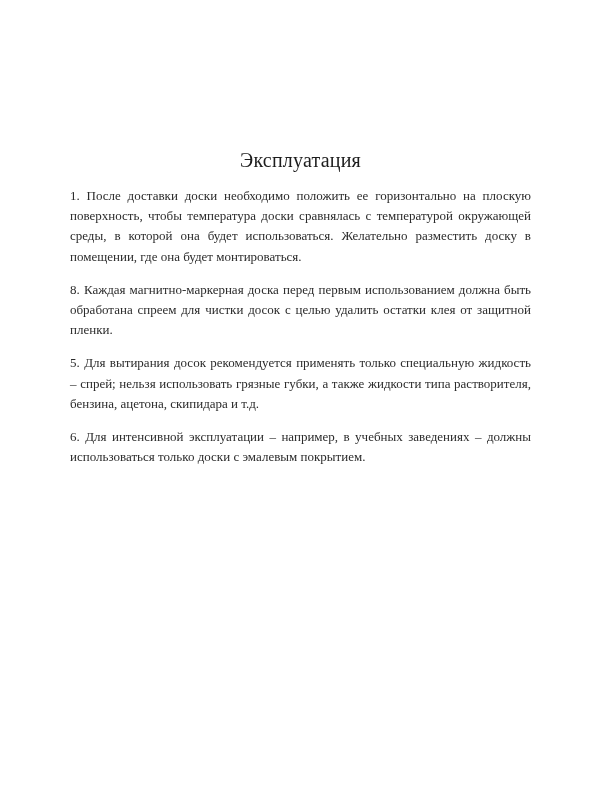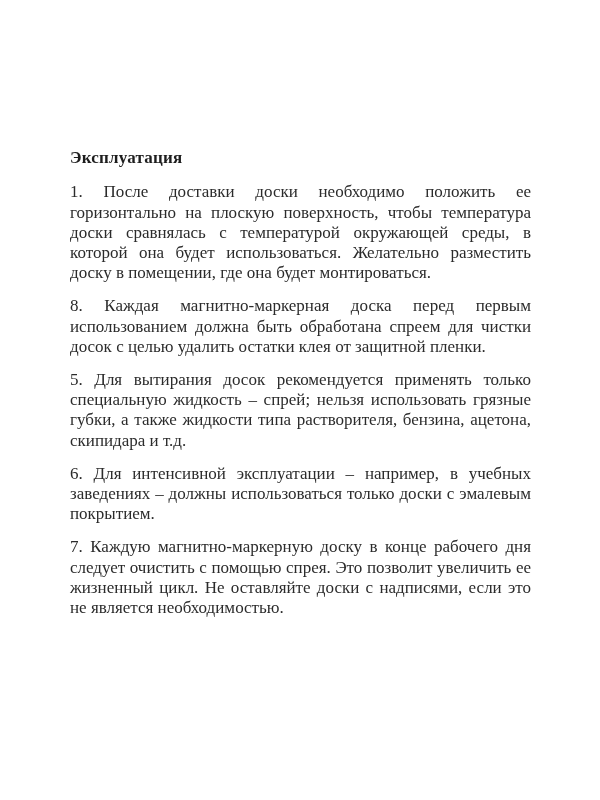--- a/index.html
+++ b/index.html
@@ -20,31 +20,31 @@
   }
 
   .content {
     position: absolute;
     left: 70px;
     top: 148px;
     width: 461px;
   }
 
   .doc-title {
-    font-size: 17px;
-    font-weight: bold;
-    text-align: left;
+    font-size: 20px;
+    font-weight: normal;
+    text-align: center;
     letter-spacing: 0.2px;
     color: #1d1d1d;
     margin: 0 0 14px 0;
     line-height: 1.2;
   }
 
   .para {
-    font-size: 17px;
+    font-size: 13px;
     line-height: 20.2px;
     text-align: justify;
     text-justify: inter-word;
     margin: 0 0 13px 0;
     color: #2b2b2b;
     hyphens: none;
   }
 
   .para:last-child {
     margin-bottom: 0;
@@ -61,16 +61,15 @@
     <p class="para">1.  После доставки доски необходимо положить ее горизонтально на плоскую поверхность, чтобы температура доски сравнялась с температурой окружающей среды, в которой она будет использоваться. Желательно разместить доску в помещении, где она будет монтироваться.</p>
 
 
     <p class="para">8.  Каждая магнитно-маркерная доска перед первым использованием должна быть обработана спреем для чистки досок с целью удалить остатки клея от защитной пленки.</p>
 
 
     <p class="para">5. Для вытирания досок рекомендуется применять только специальную жидкость – спрей; нельзя использовать грязные губки, а также жидкости типа растворителя, бензина, ацетона, скипидара и т.д.</p>
 
     <p class="para">6. Для интенсивной эксплуатации – например, в учебных заведениях – должны использоваться только доски с эмалевым покрытием.</p>
 
-    <p class="para">7. Каждую магнитно-маркерную доску в конце рабочего дня следует очистить с помощью спрея. Это позволит увеличить ее жизненный цикл. Не оставляйте доски с надписями, если это не является необходимостью.</p>
 
   </div>
 </div>
 
 </body></html>

